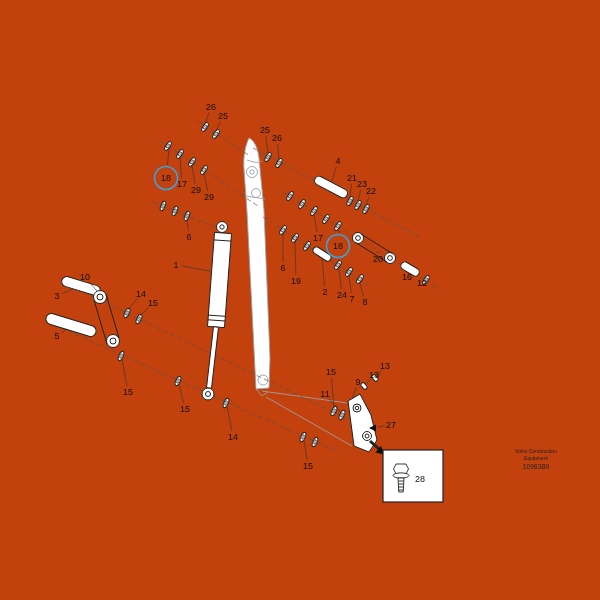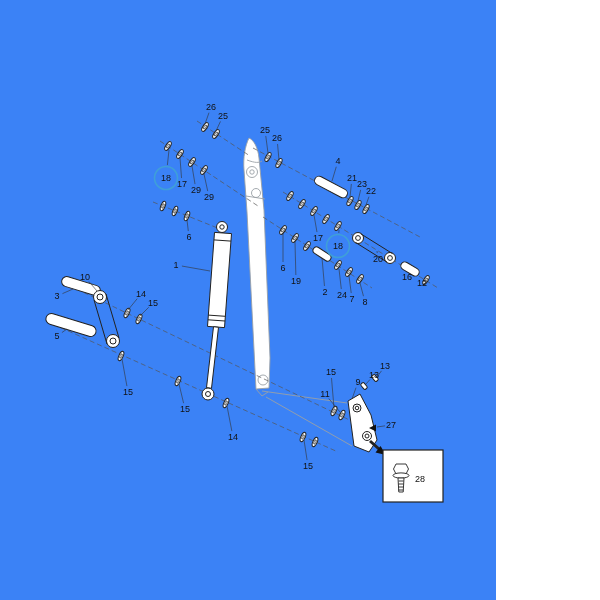--- a/index.html
+++ b/index.html
@@ -1,17 +1,17 @@
 <!DOCTYPE html>
 <html><head>
 <meta charset="utf-8">
 <style>
   html,body{margin:0;padding:0;background:#ffffff;}
   body{width:600px;height:600px;font-family:"Liberation Sans",sans-serif;}
-  .stage{position:relative;width:496px;height:600px;background:#3b82f6;overflow:hidden;}
+  .stage{position:relative;width:600px;height:600px;background:#c2410c;overflow:hidden;}
   .stage svg{position:absolute;left:0;top:0;}
   svg text{font-family:"Liberation Sans",sans-serif;font-size:9px;fill:#111;}
   .footer{position:absolute;left:504px;top:448px;width:64px;text-align:center;color:#222;}
   .footer .brand{font-size:5px;line-height:1.3;}
   .footer .num{font-size:6.5px;margin-top:2px;letter-spacing:0.2px;}
 </style>
 </head>
 <body>
 
 <div class="stage">

